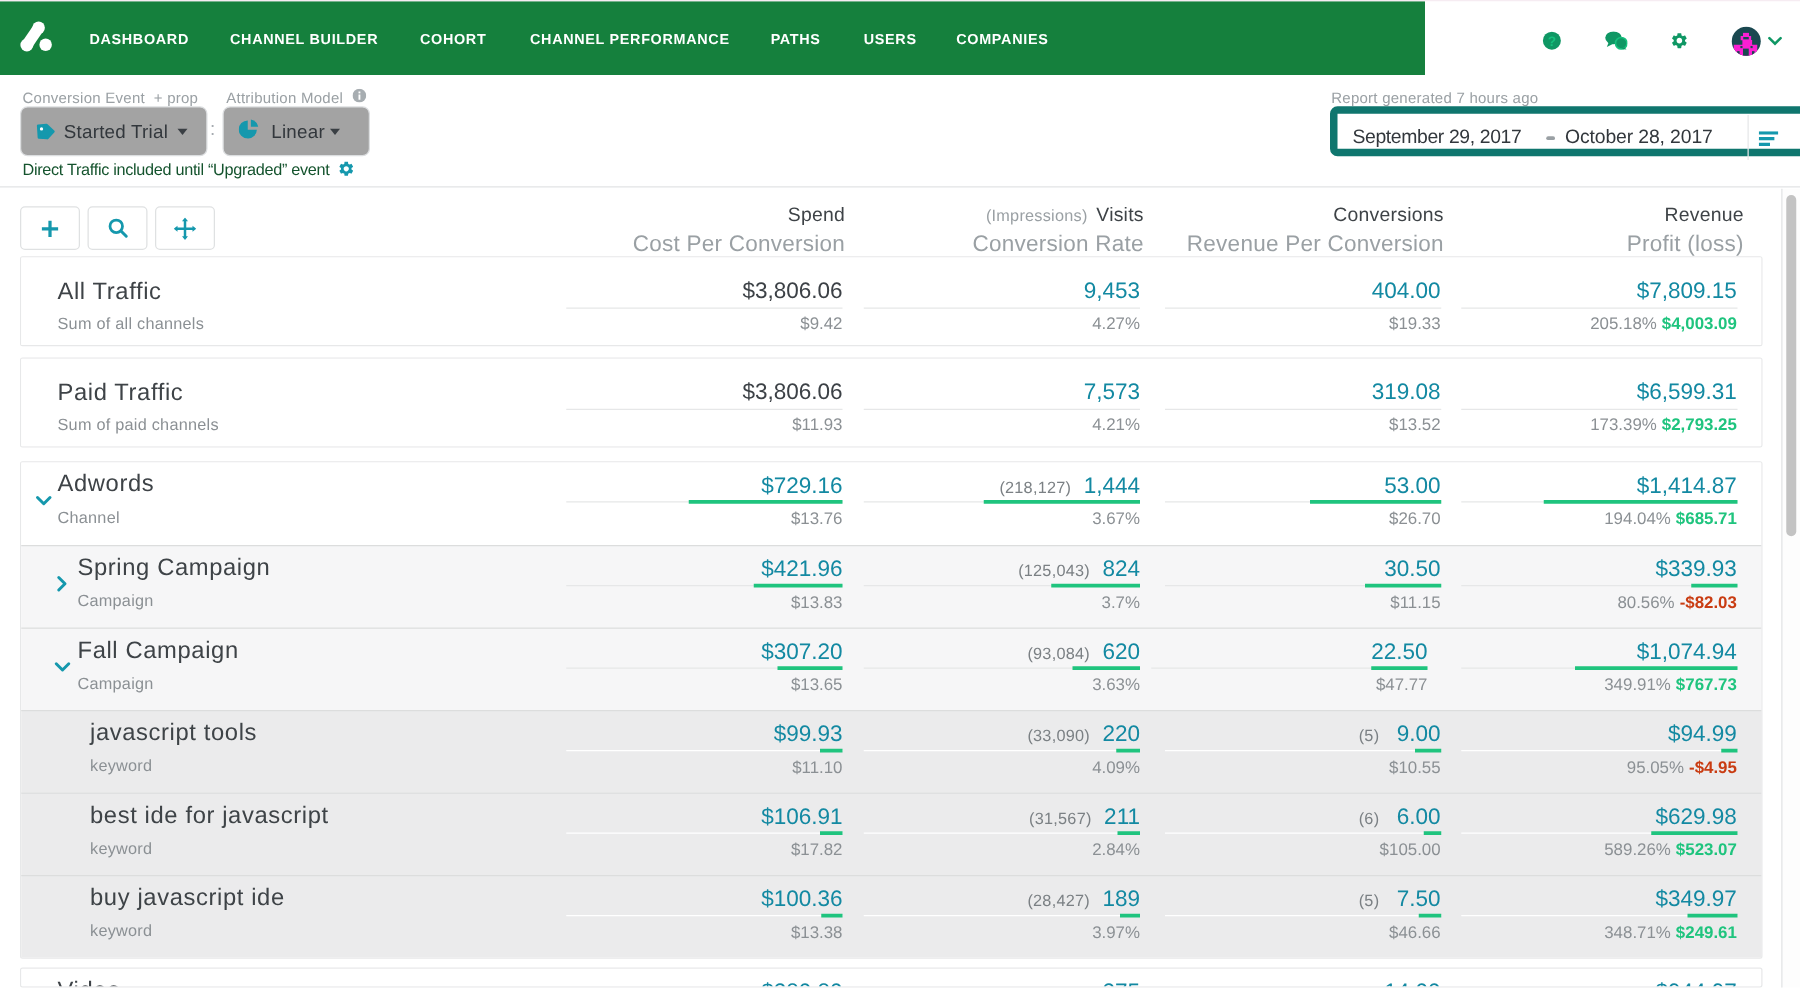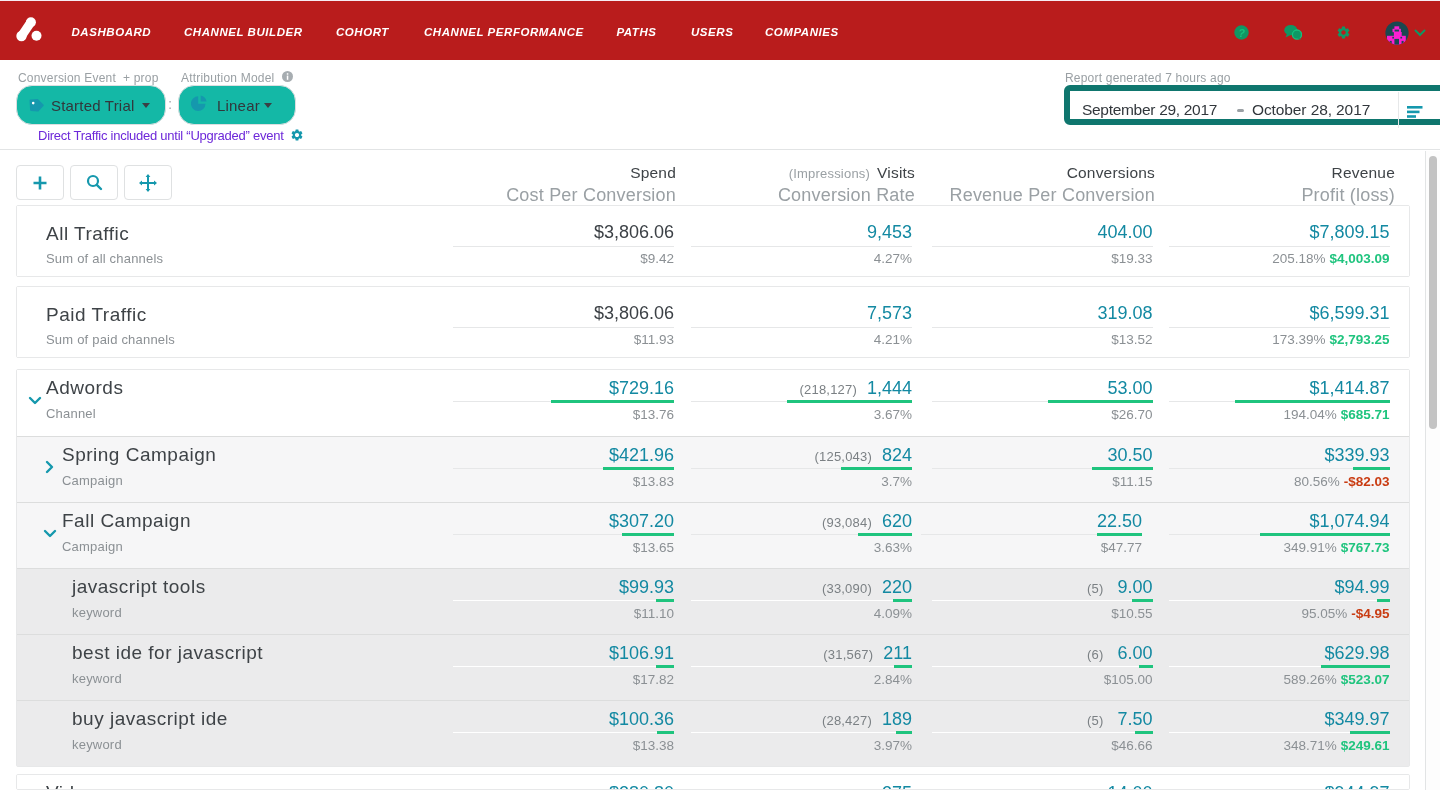--- a/index.html
+++ b/index.html
@@ -1,31 +1,31 @@
 <!DOCTYPE html>
 <html><head><meta charset="utf-8"><title>Dashboard</title>
 <style>
 * { margin:0; padding:0; box-sizing:border-box; -webkit-font-smoothing:antialiased; }
 html,body { width:1440px; height:790px; overflow:hidden; background:#fff;
   font-family:"Liberation Sans", sans-serif; }
 #topline { position:absolute; left:0; top:0; width:1440px; height:1px; background:#f6ecf2; z-index:60;}
 
-#nav { position:absolute; left:0; top:1px; width:1440px; height:59px; background:#b91c1c;font-style:italic; }
+#nav { position:absolute; left:0; top:1px; width:1140px; height:59px; background:#15803d; }
 #nav .logo { position:absolute; left:10px; top:10px; }
 #nav .mi { position:absolute; top:25px; color:#fff; font-size:11.5px; font-weight:700; letter-spacing:.55px; white-space:nowrap; }
 #nav .ric { position:absolute; top:2px; height:59px; display:flex; align-items:center; justify-content:center; }
 
 #sub { position:absolute; left:0; top:60px; width:1440px; height:90px; background:#fff; border-bottom:1px solid #e2e4e5; }
 .slabel { position:absolute; top:11px; font-size:12px; color:#9aa0a4; letter-spacing:.2px; }
-.sbtn { position:absolute; top:25px; height:40px; border:1px solid #dcdee0; border-radius:16px; background:#14b8a6;
+.sbtn { position:absolute; top:25px; height:40px; border:1px solid #dcdee0; border-radius:6px; background:#a3a3a3;
    display:flex; align-items:center; }
 .sbtn .txt { font-size:15px; color:#32373c; letter-spacing:.2px; }
 .caret { width:0; height:0; border-left:4.5px solid transparent; border-right:4.5px solid transparent;
   border-top:5px solid #3a3f44; }
-#direct { position:absolute; left:18px; top:68px; font-size:13px; color:#6d28d9; letter-spacing:-.25px;margin-left:20px; }
+#direct { position:absolute; left:18px; top:68px; font-size:13px; color:#14532d; letter-spacing:-.25px; }
 #repgen { position:absolute; left:1065px; top:11px; font-size:12px; color:#9aa0a4; letter-spacing:.2px; }
 #datebox { position:absolute; left:1064px; top:25px; width:411px; height:40px; border:6px solid #0f766e;
   border-radius:6px; background:#fff; }
 #datebox .d { position:absolute; top:0; height:38px; display:flex; align-items:center; font-size:15.5px; color:#32373c; letter-spacing:-.3px;}
 
 #tbl { position:absolute; left:0; top:151px; width:1440px; height:639px; background:#fff; }
 .tbtn { position:absolute; top:14px; width:48px; height:35px; border:1px solid #dfe1e2; border-radius:4px;
   background:#fff; display:flex; align-items:center; justify-content:center; }
 .hmain { position:absolute; top:13px; width:260px; text-align:right; font-size:15.5px; color:#3e4347; letter-spacing:.2px;}
 .hsub  { position:absolute; top:34px; width:260px; text-align:right; font-size:18px; color:#9aa0a4; letter-spacing:.2px;}

